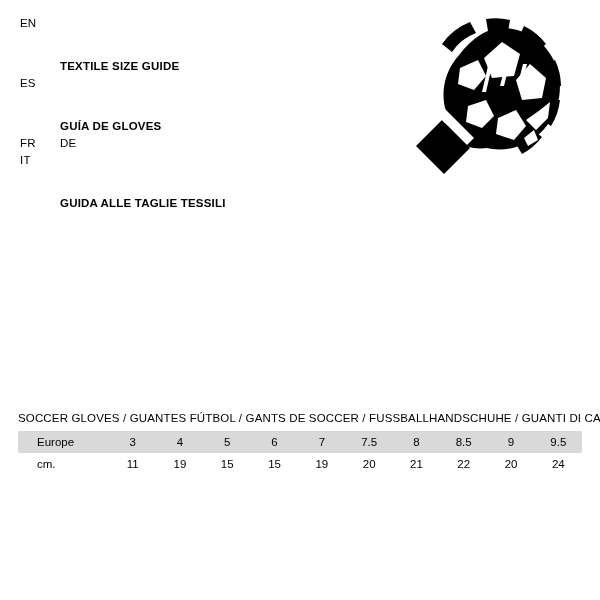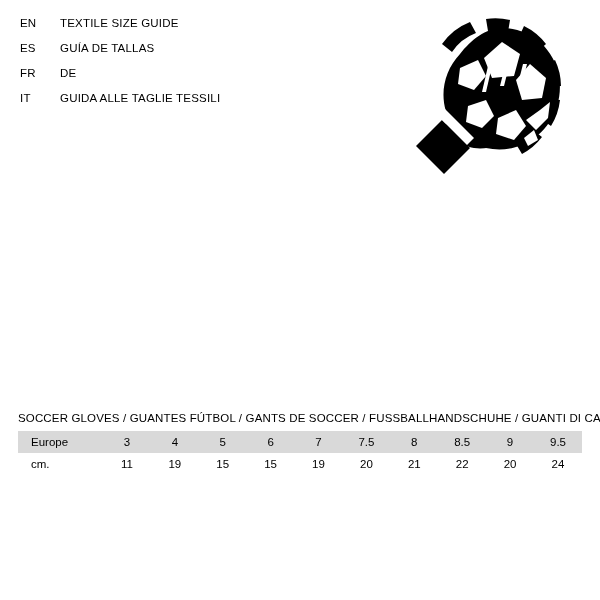--- a/index.html
+++ b/index.html
@@ -16,33 +16,34 @@
     overflow: hidden;
   }
 
   
   .legend {
     position: absolute;
     top: 16px;
     left: 20px;
     display: grid;
     grid-template-columns: 40px auto;
-    row-gap: 10px;
+    row-gap: 2px;
     font-size: 11.5px;
     letter-spacing: 0.2px;
     line-height: 15px;
   }
   .legend .code {
     font-weight: 400;
     color: #000;
   }
   .legend .txt {
-    font-weight: 400;
+    font-weight: 700;
     color: #000;
     white-space: nowrap;
+    margin-top: 43px;
   }
 
   
   .illustration {
     position: absolute;
     top: 6px;
     left: 398px;
     width: 186px;
     height: 186px;
   }
@@ -75,33 +76,33 @@
     background: #d9d9d9;
   }
   table.sizes td {
     padding: 3px 0 3px 0;
     height: 16px;
     vertical-align: middle;
     text-align: center;
   }
   table.sizes td.label {
     text-align: left;
-    padding-left: 13px;
+    padding-left: 19px;
     width: 72px;
   }
 </style>
 </head>
 <body>
 
 <div class="legend">
   <div class="code">EN</div>
   <div class="txt">TEXTILE SIZE GUIDE</div>
 
   <div class="code">ES</div>
-  <div class="txt">GUÍA DE TALLAS</div>
+  <div class="txt">GUÍA DE GLOVES</div>
 
   <div class="code">FR</div>
 
   <div class="code">DE</div>
 
   <div class="code">IT</div>
   <div class="txt">GUIDA ALLE TAGLIE TESSILI</div>
 </div>
 
 <div class="illustration">

